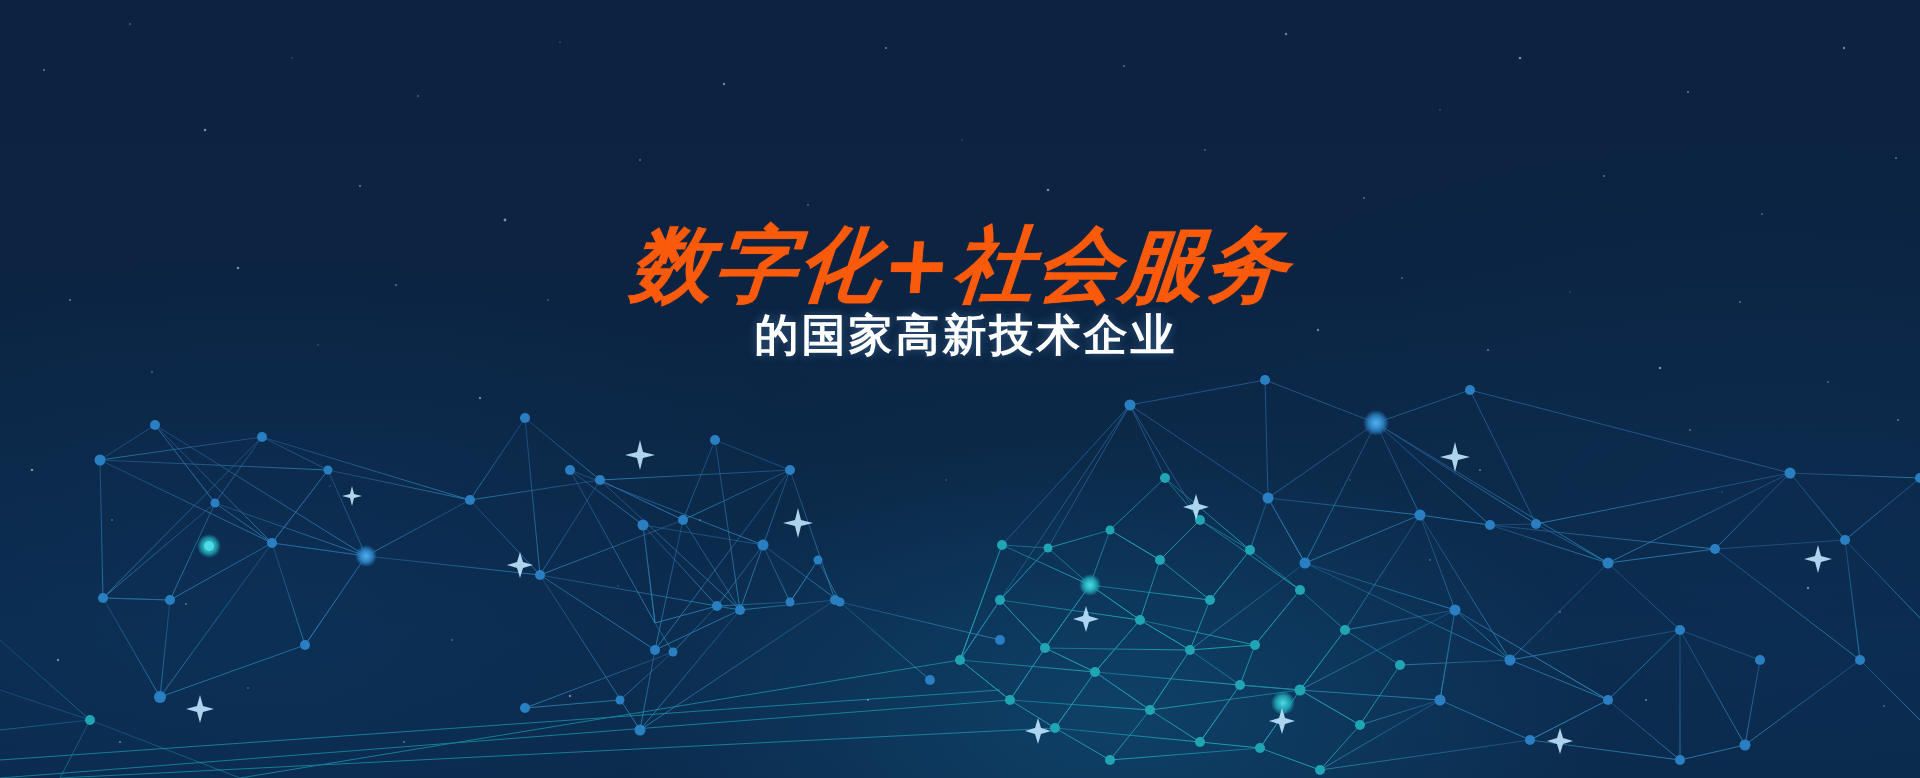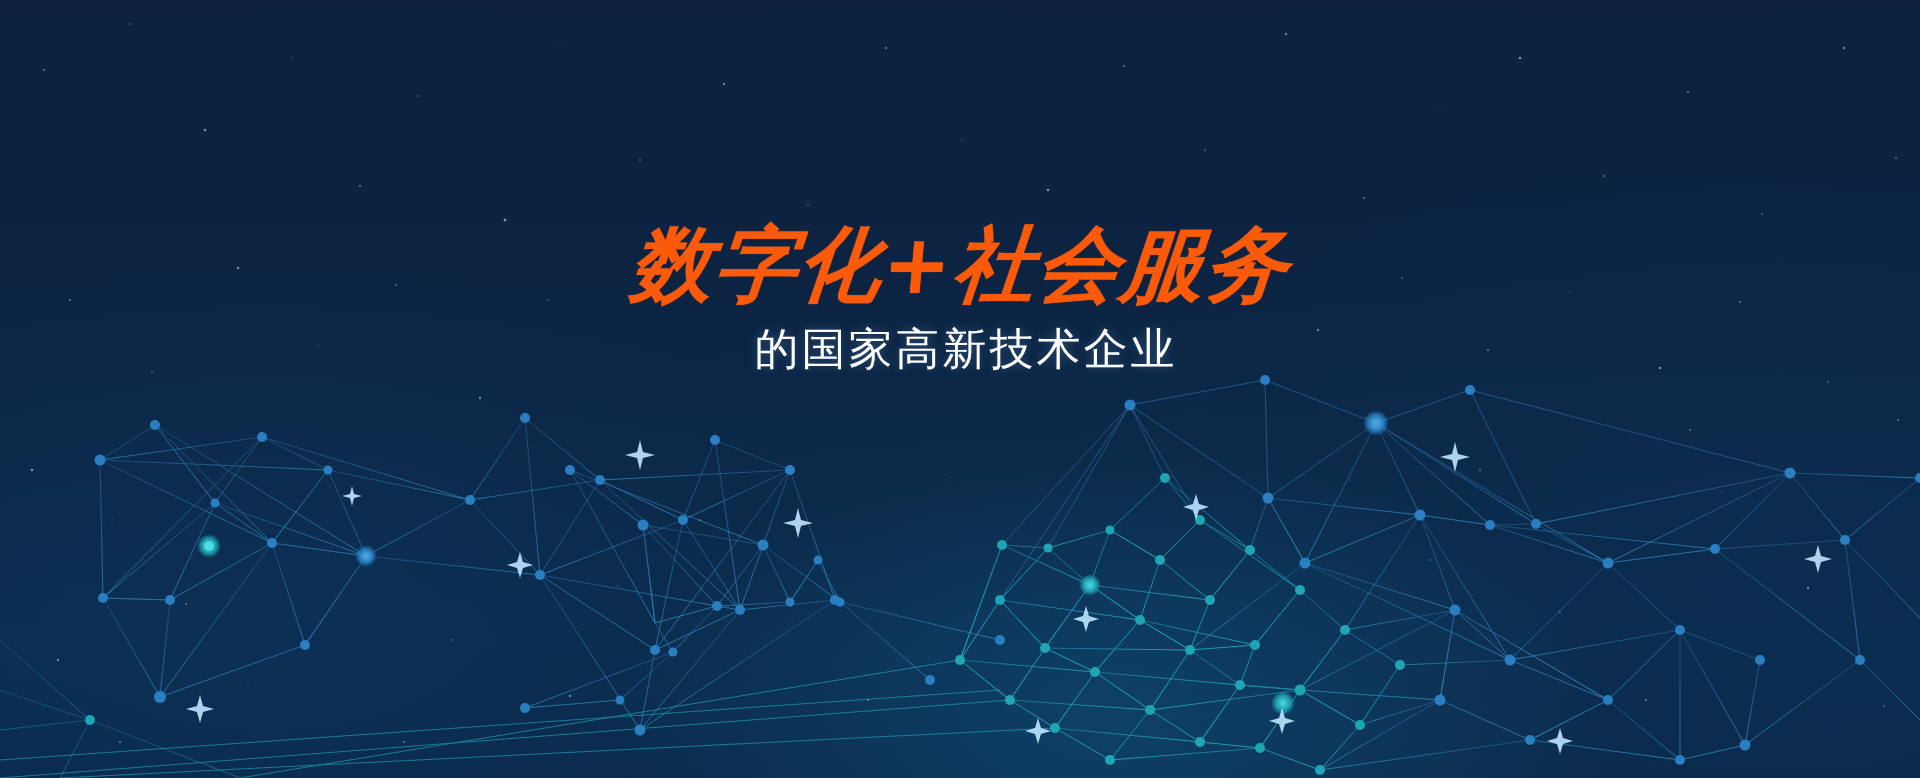--- a/index.html
+++ b/index.html
@@ -40,24 +40,23 @@
     line-height:1.06;
     font-weight:bold;
     font-style:italic;
     color:#fa5a0a;
     letter-spacing:2px;
     white-space:nowrap;
     transform:skewX(-5deg);
     text-shadow:0 0 1px #fa5a0a;
   }
   #subhead {
-    margin-top:14px;
     font-family:"DejaVu Serif", serif;
     font-size:44px;
-    font-weight:normal;
+    font-weight:bold;
     line-height:1.2;
     color:#ffffff;
     letter-spacing:3px;
     white-space:nowrap;
     text-shadow:0 0 10px rgba(120,180,240,0.35);
     padding-left:12px;
   }
 </style>
 </head>
 <body>

